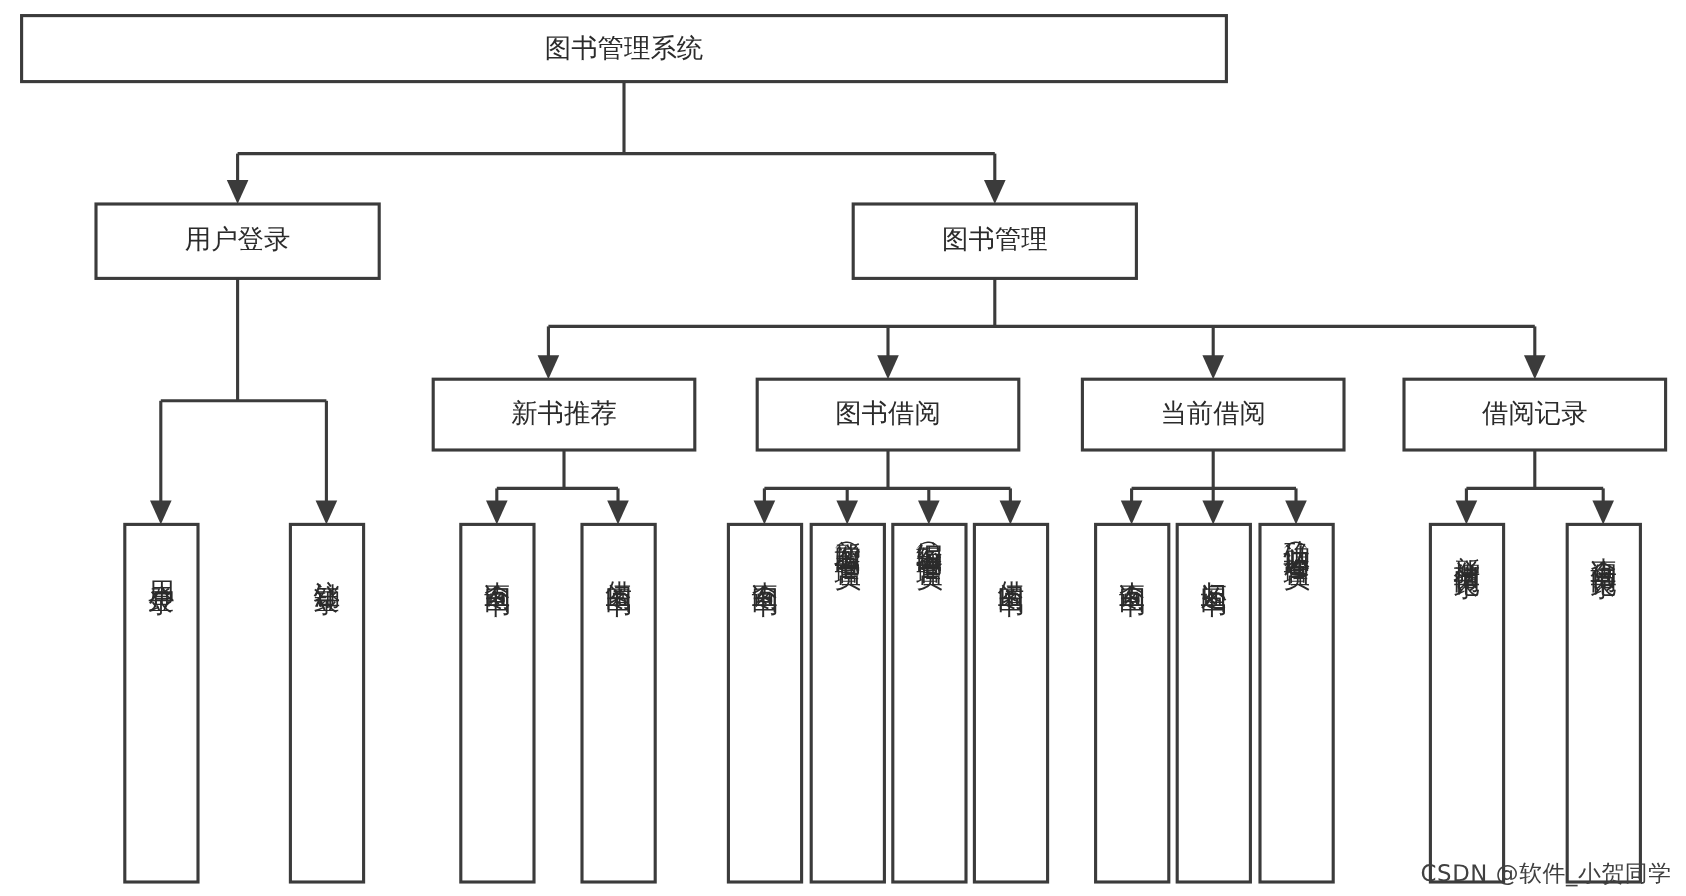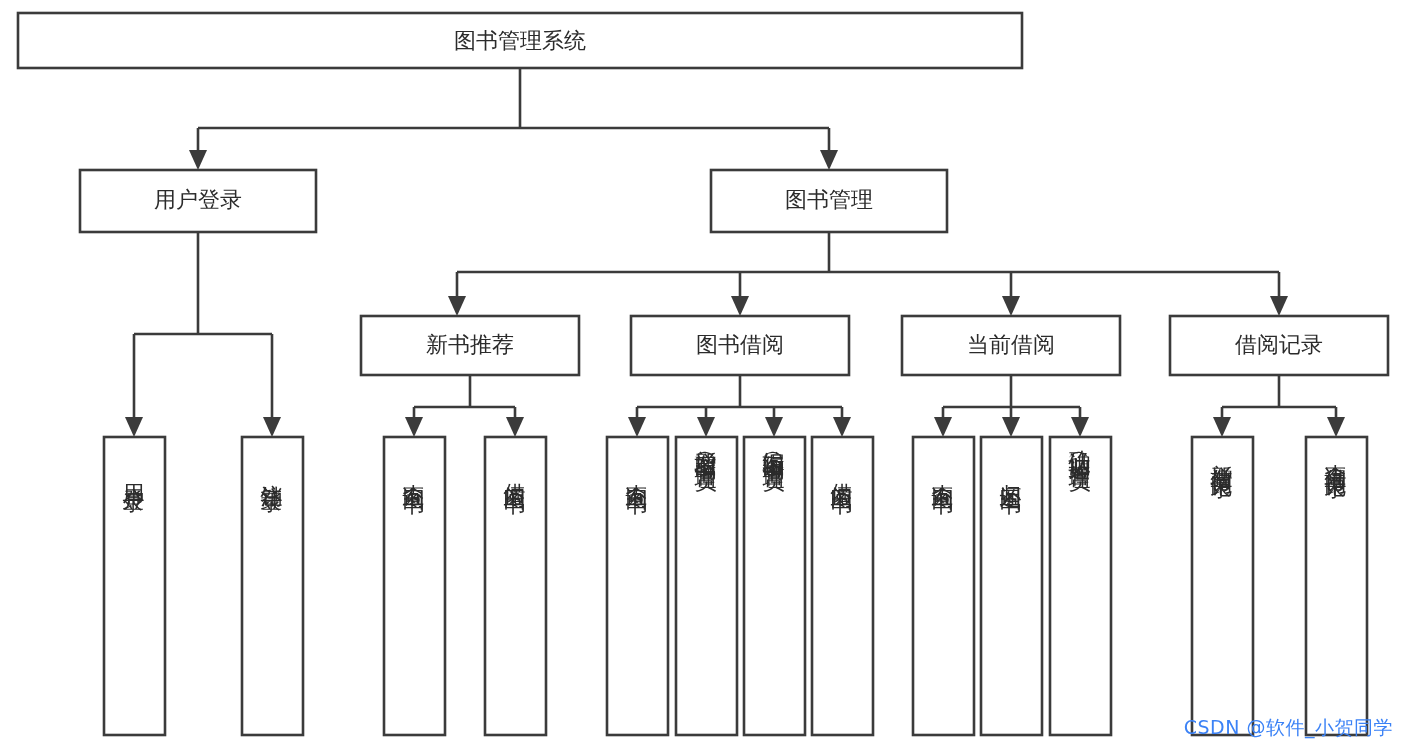--- a/index.html
+++ b/index.html
@@ -57,21 +57,21 @@
     stroke-linecap: butt;
   }
   .arrow-head {
     fill: #3b3b3b;
     stroke: none;
   }
   .watermark {
     position: absolute;
     right: 12px;
     bottom: 6px;
-    color: #3b82f6;
+    color: #404040;
     font-size: 19px;
     font-family: "DejaVu Sans", "Liberation Sans", sans-serif;
     white-space: nowrap;
     user-select: none;
     letter-spacing: 0.5px;
   }
 </style>
 </head>
 <body>
 

